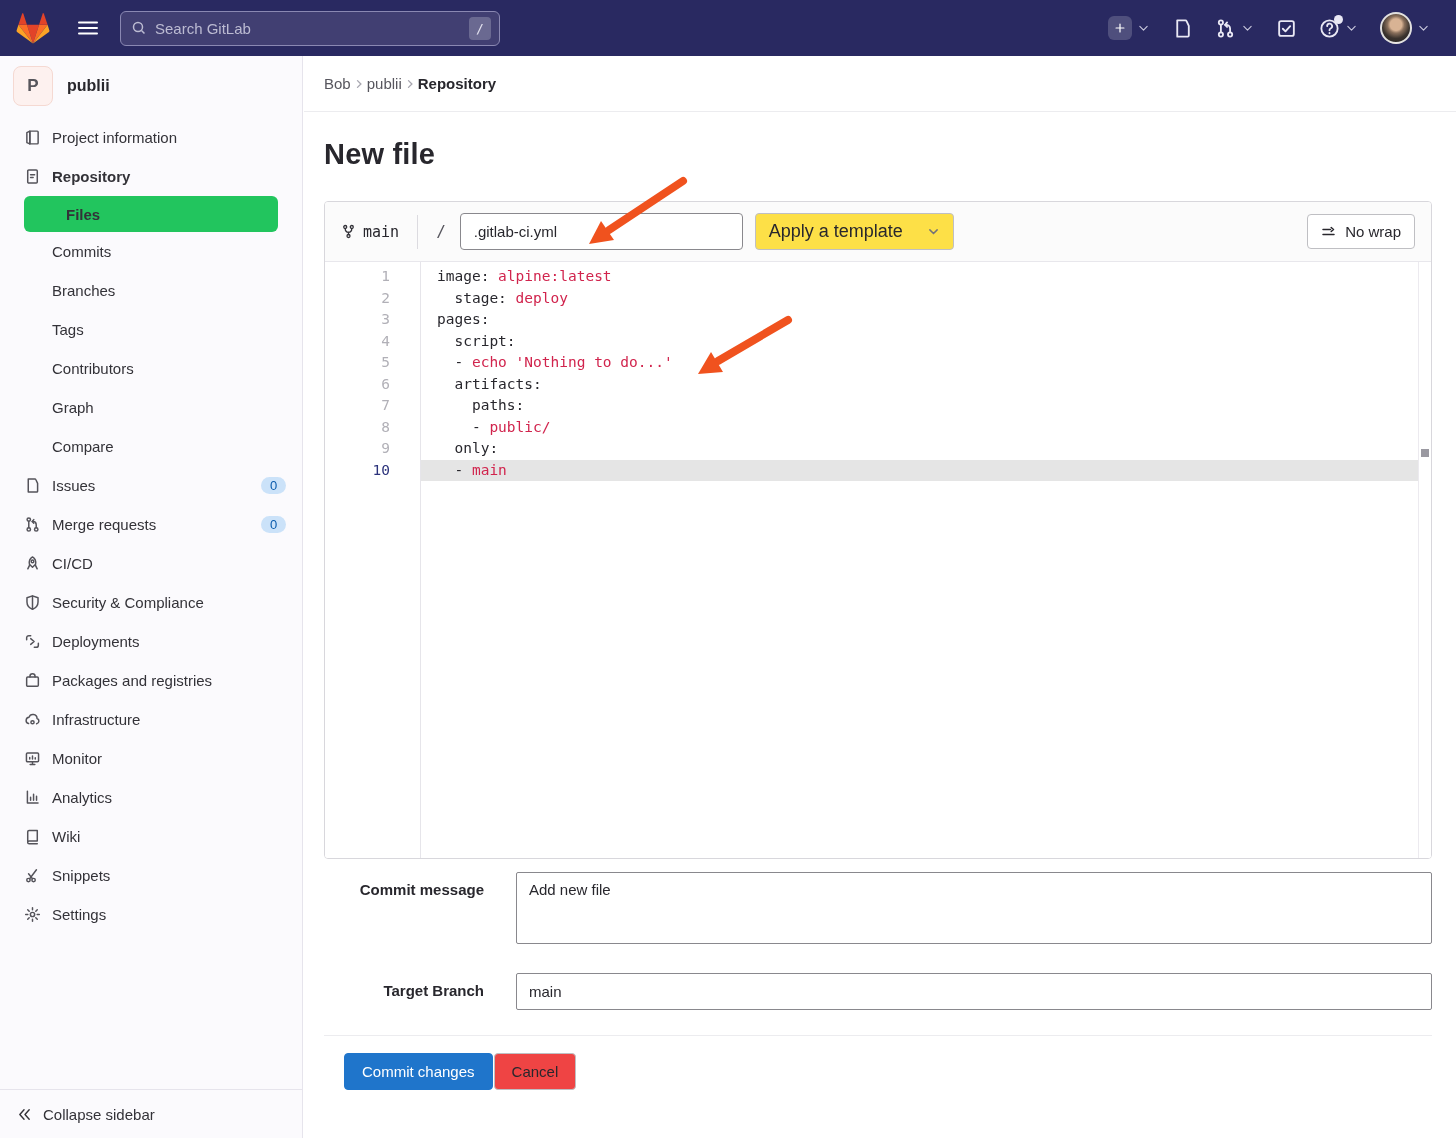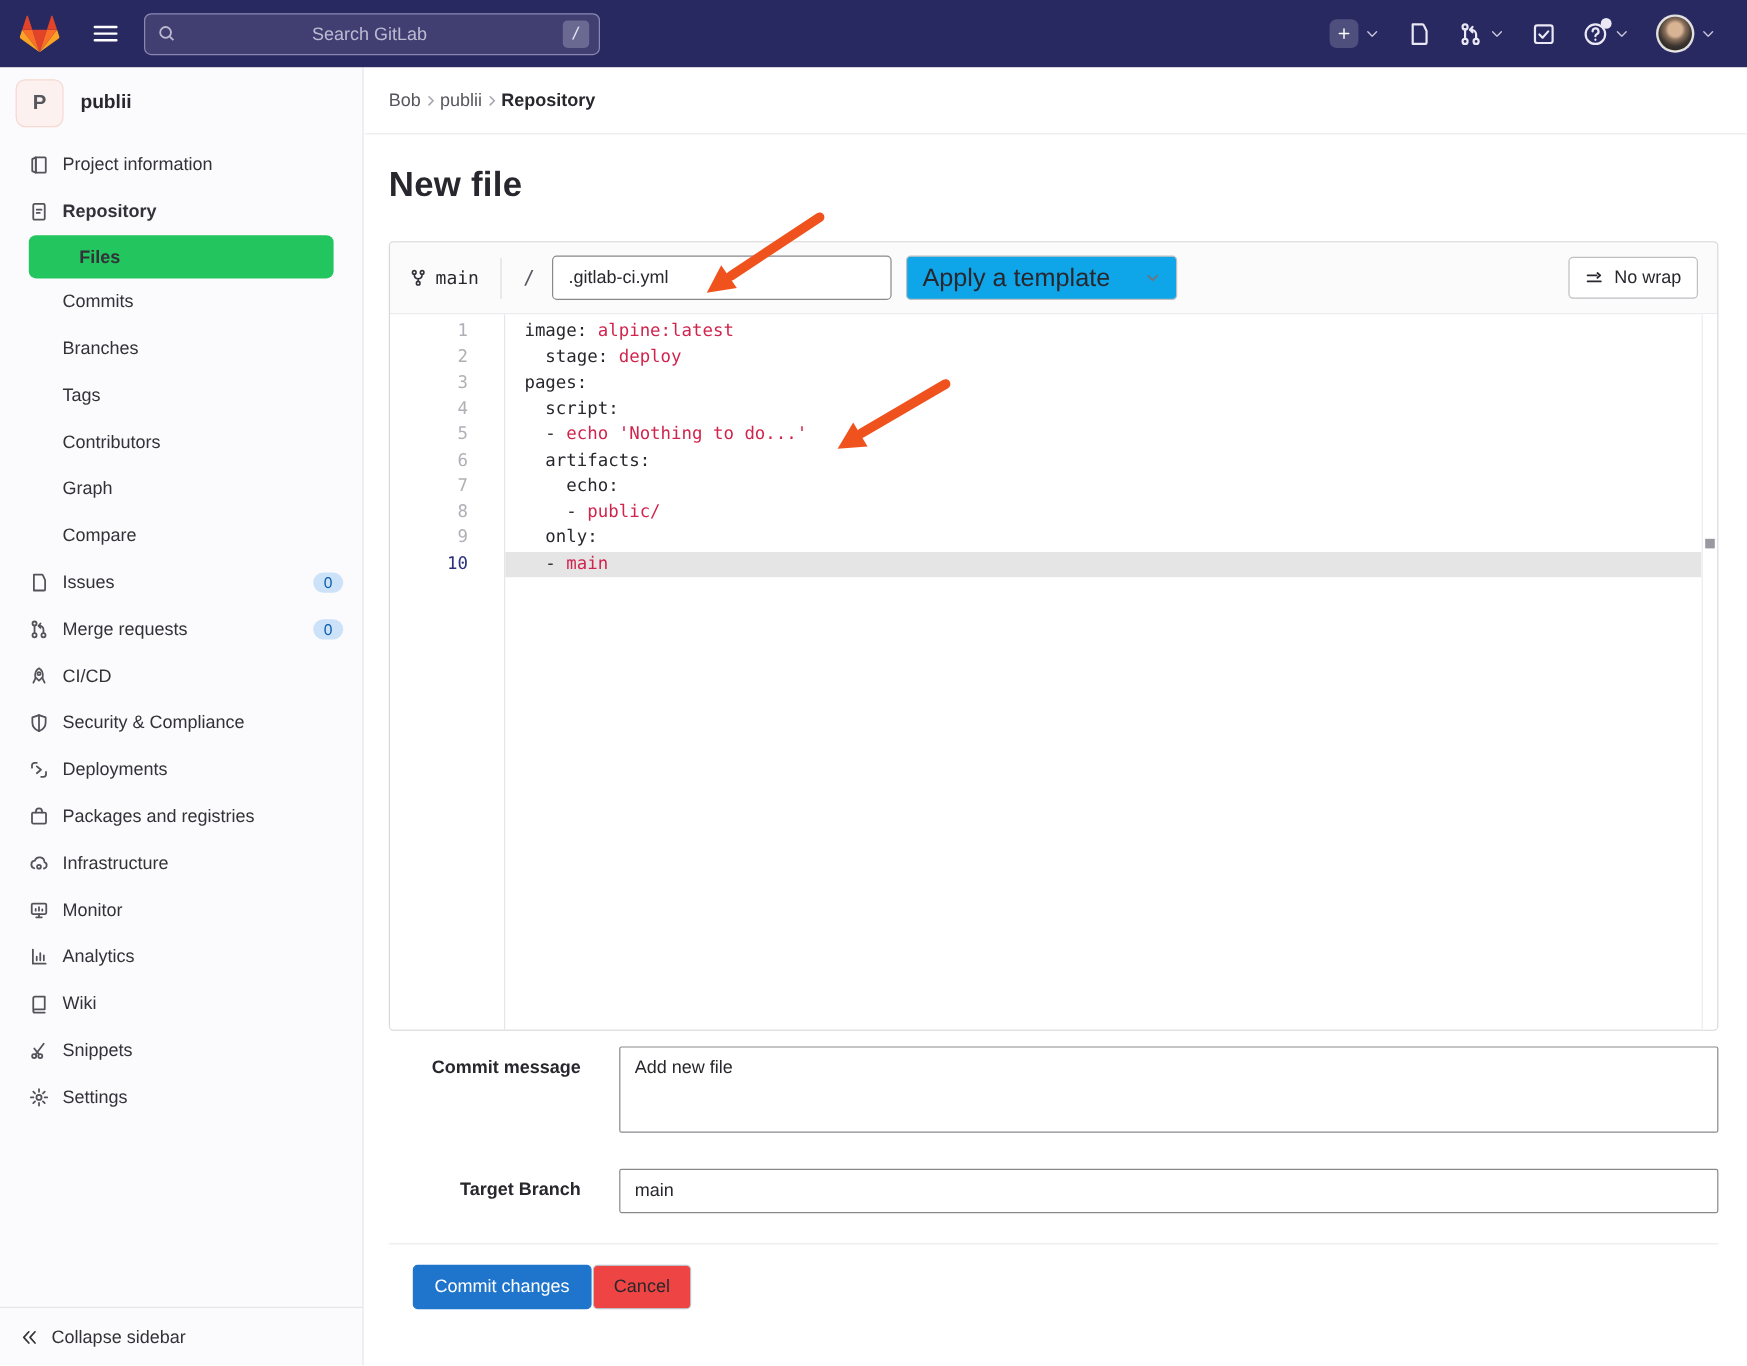--- a/index.html
+++ b/index.html
@@ -6,21 +6,21 @@
   html,body { width:1456px; height:1138px; overflow:hidden; }
   body { font-family:"Liberation Sans", sans-serif; background:#fff; color:#28272d; position:relative; }
 
   
   .topbar { position:absolute; top:0; left:0; right:0; height:56px; background:#292961;
             display:flex; align-items:center; padding:0 26px 0 16px; z-index:20; }
   .logo { width:34px; height:33px; margin-right:26px; cursor:pointer; }
   .hamburger { width:24px; height:24px; margin-right:20px; cursor:pointer; }
   .searchbox { width:380px; height:35px; background:#413f72; border:1px solid #8a88b2; border-radius:6px;
                display:flex; align-items:center; padding:0 8px 0 10px; gap:8px; }
-  .searchbox input { flex:1; background:transparent; border:none; outline:none; color:#e6e5f2; font-size:15px; font-family:"Liberation Sans",sans-serif;text-align:center; }
+  .searchbox input { flex:1; background:transparent; border:none; outline:none; color:#e6e5f2; font-size:15px; font-family:"Liberation Sans",sans-serif; }
   .searchbox input::placeholder { color:#bcbbd2; }
   .slash-key { width:22px; height:23px; border-radius:4px; background:rgba(255,255,255,.22); color:#e4e3f0;
                font-size:13px; display:flex; align-items:center; justify-content:center; font-family:"DejaVu Sans Mono",monospace; }
   .topbar-right { margin-left:auto; display:flex; align-items:center; gap:22px; }
   .tb-group { display:flex; align-items:center; gap:5px; cursor:pointer; position:relative; }
   .tb-icon { width:21px; height:21px; }
   .tb-icon svg, .hamburger svg { width:100%; height:100%; }
   .plus-tile { width:24px; height:24px; border-radius:6px; background:rgba(255,255,255,.18);
                display:flex; align-items:center; justify-content:center; }
   .plus-tile svg { width:14px; height:14px; }
@@ -62,22 +62,22 @@
   .editor-card { margin:30px 24px 0 20px; height:658px; border:1px solid #d8d7dc; border-radius:4px;
                  display:flex; flex-direction:column; overflow:hidden; }
   .editor-toolbar { flex:0 0 60px; background:#fbfbfb; border-bottom:1px solid #e8e7ec;
                     display:flex; align-items:center; padding:0 16px; gap:12px; }
   .branch-ref { display:flex; align-items:center; gap:7px; font-family:"DejaVu Sans Mono",monospace; font-size:15px; color:#28272d; }
   .branch-ref svg { width:15px; height:15px; }
   .vdiv { width:1px; height:34px; background:#dcdbe0; margin:0 6px; }
   .path-sep { font-family:"DejaVu Sans Mono",monospace; font-size:16px; color:#57565e; margin-right:2px; }
   .filename-input { width:283px; height:37px; border:1px solid #89888d; border-radius:4px; padding:0 13px;
                     font-size:15px; color:#28272d; font-family:"Liberation Sans",sans-serif; outline:none; background:#fff; }
-  .template-select { width:226px; height:37px; border:1px solid #bfbfc3; border-radius:4px; background:#0ea5e9;
-                     display:flex; align-items:center; justify-content:space-between; padding:0 13px; font-size:21px;
+  .template-select { width:199px; height:37px; border:1px solid #bfbfc3; border-radius:4px; background:#fde047;
+                     display:flex; align-items:center; justify-content:space-between; padding:0 13px; font-size:18px;
                      color:#28272d; cursor:pointer; }
   .template-select svg { width:13px; height:13px; }
   .toolbar-spacer { flex:1; }
   .nowrap-btn { height:35px; border:1px solid #bfbfc3; border-radius:4px; background:#fff; display:flex;
                 align-items:center; gap:8px; padding:0 13px; font-size:15px; color:#28272d; cursor:pointer;
                 font-family:"Liberation Sans",sans-serif; }
   .nowrap-btn svg { width:16px; height:16px; }
 
   .code-area { flex:1; display:flex; background:#fff; font-family:"DejaVu Sans Mono",monospace;
                font-size:14.5px; line-height:21.5px; position:relative; }
@@ -457,21 +457,21 @@
           <div class="num">9</div>
           <div class="num active">10</div>
         </div>
       <div class="code-col" id="code-col">
           <div class="code-line"><span class="tok-plain">image: </span><span class="tok-value">alpine:latest</span></div>
           <div class="code-line"><span class="tok-plain">  stage: </span><span class="tok-value">deploy</span></div>
           <div class="code-line"><span class="tok-plain">pages:</span></div>
           <div class="code-line"><span class="tok-plain">  script:</span></div>
           <div class="code-line"><span class="tok-plain">  - </span><span class="tok-value">echo 'Nothing to do...'</span></div>
           <div class="code-line"><span class="tok-plain">  artifacts:</span></div>
-          <div class="code-line"><span class="tok-plain">    echo:</span></div>
+          <div class="code-line"><span class="tok-plain">    paths:</span></div>
           <div class="code-line"><span class="tok-plain">    - </span><span class="tok-value">public/</span></div>
           <div class="code-line"><span class="tok-plain">  only:</span></div>
           <div class="code-line active"><span class="tok-plain">  - </span><span class="tok-value">main</span></div>
         </div>
       <div class="scroll-track">
         <div class="scroll-thumb"></div>
       </div>
     </div>
   </div>
 

